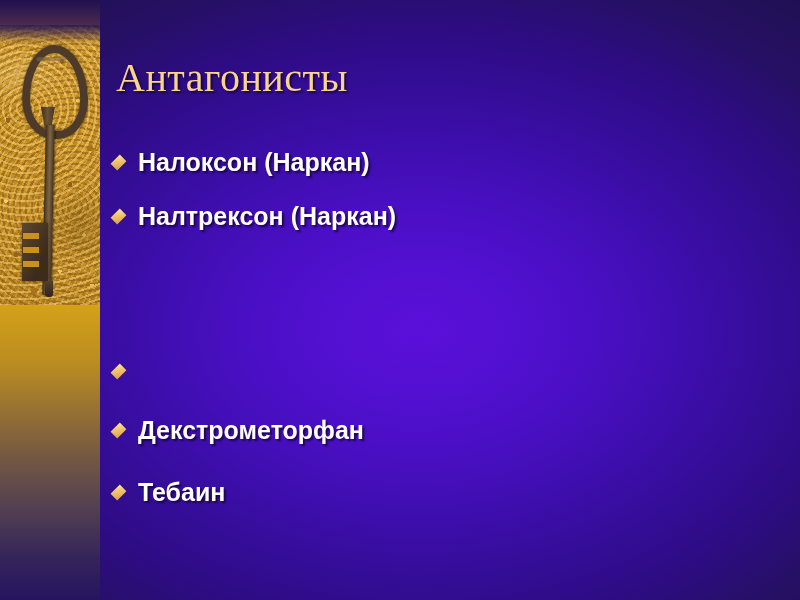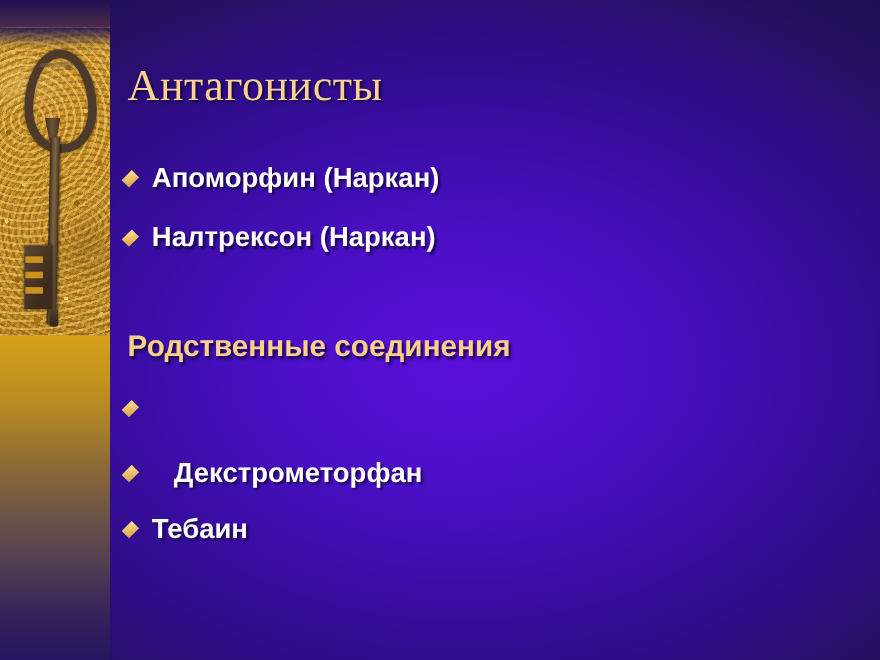--- a/index.html
+++ b/index.html
@@ -235,22 +235,22 @@
     font-weight: bold;
     color: #fbd18a;
     text-shadow: 2px 2px 2px rgba(18,4,56,.8);
     white-space: nowrap;
   }
 
   
   .r0 { left: 12px; top: 150px; }
   .r1 { left: 12px; top: 204px; }
   .r2 { left: 12px; top: 365px; }
-  .r3 { left: 12px; top: 418px; gap: 20px; }
-  .r4 { left: 12px; top: 469px; }
+  .r3 { left: 12px; top: 418px; }
+  .r4 { left: 12px; top: 480px; }
 </style>
 </head>
 <body>
 
 <div class="slide">
 
   <div class="side-panel">
     <div class="side-gradient"></div>
     <div class="sand-photo"></div>
     <div class="sand-top-fade"></div>
@@ -268,29 +268,28 @@
     </div>
   </div>
 
   <div class="content">
 
     <div class="title">Антагонисты</div>
 
     <div class="bullet-list">
       <div class="bullet-row r0">
         <span class="bullet-diamond"></span>
-        <span class="bullet-text">Апоморфин (Наркан)</span>
+        <span class="bullet-text">Налоксон (Наркан)</span>
       </div>
       <div class="bullet-row r1">
         <span class="bullet-diamond"></span>
         <span class="bullet-text">Налтрексон (Наркан)</span>
       </div>
     </div>
 
-    <div class="subheading">Родственные соединения</div>
 
     <div class="bullet-list">
       <div class="bullet-row r2">
         <span class="bullet-diamond"></span>
       </div>
       <div class="bullet-row r3">
         <span class="bullet-diamond"></span>
         <span class="bullet-text">Декстрометорфан</span>
       </div>
       <div class="bullet-row r4">

